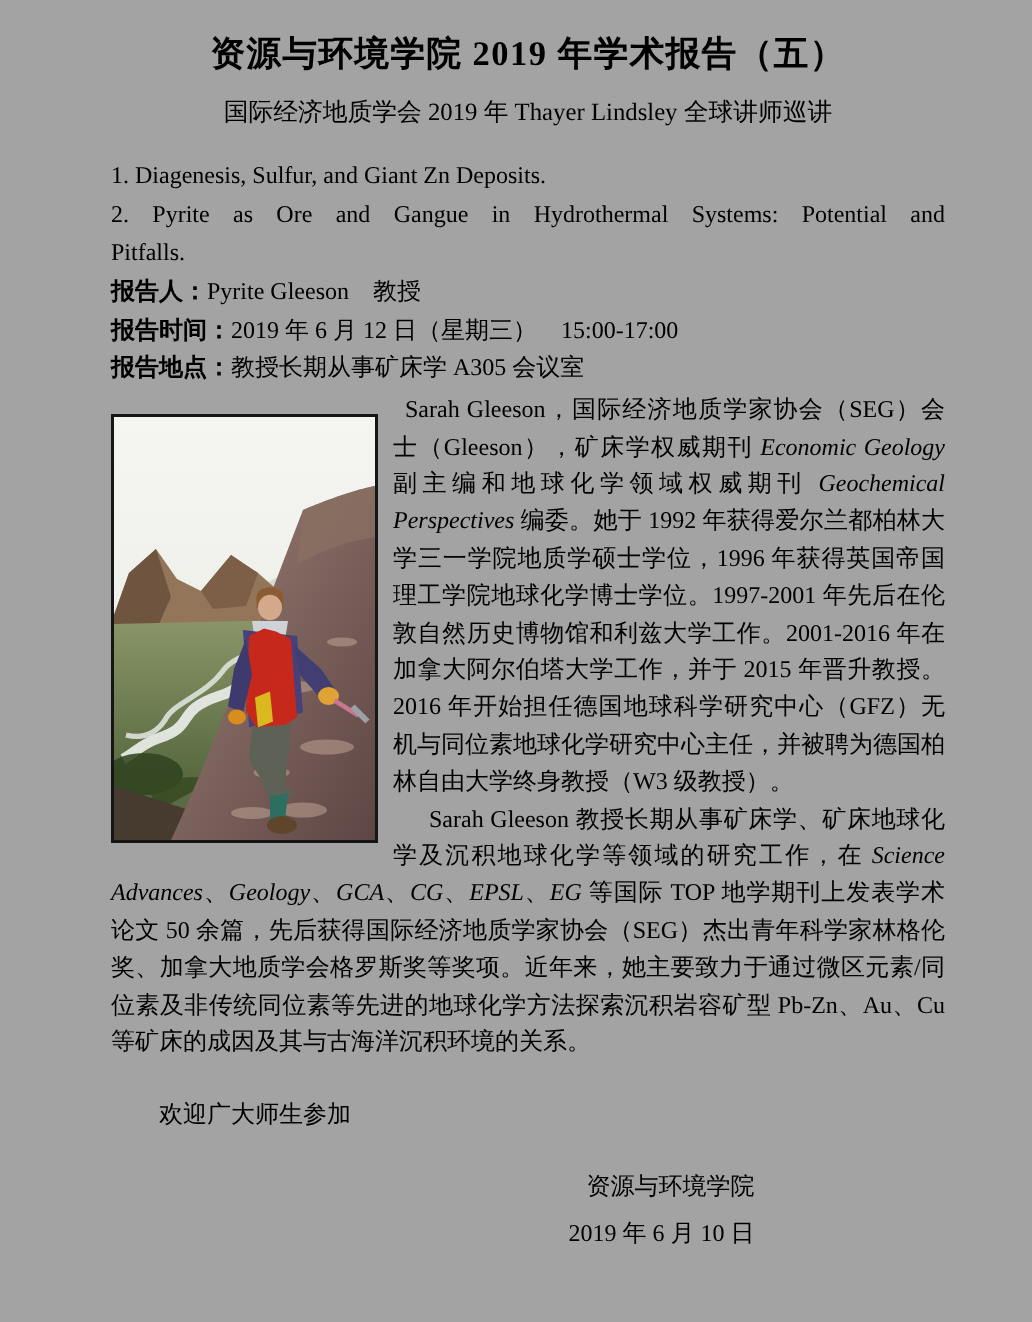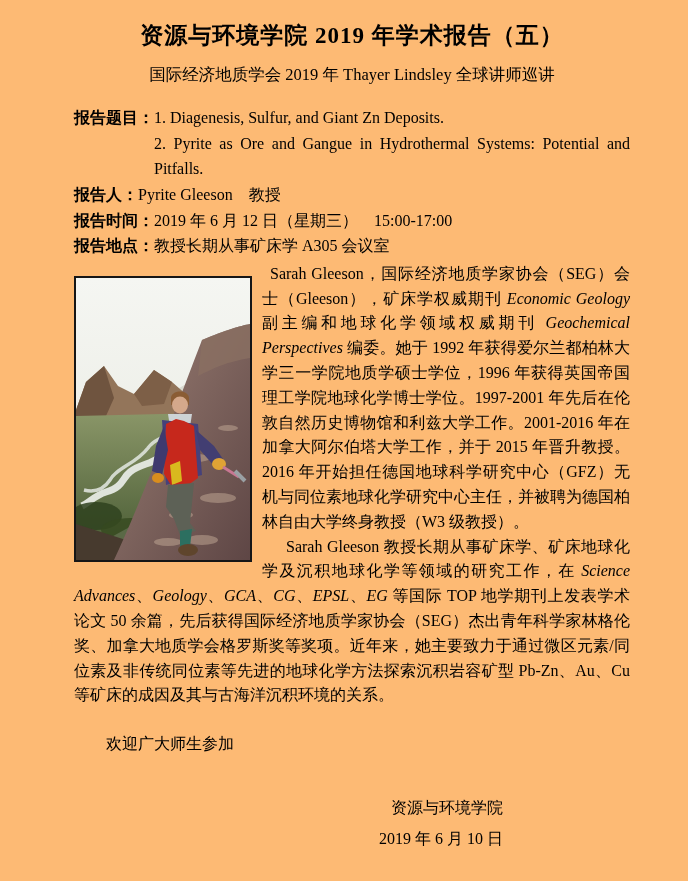--- a/index.html
+++ b/index.html
@@ -6,21 +6,21 @@
   body{
     width:688px;height:881px;
     font-family:"Liberation Serif","DejaVu Serif",serif;
     color:#000;
   }
   .page{
     box-sizing:border-box;
     width:688px;height:881px;
     padding:20px 58px 11px 74px;
     overflow:hidden;
-    background:#fdba74;
+    background:#a3a3a3;
   }
   .title{
     font-size:23px;font-weight:bold;text-align:center;
     letter-spacing:1px;margin:2px 0 0 0;line-height:1.25;
   }
   .subtitle{
     font-size:16.5px;font-weight:normal;text-align:center;
     margin:13px 0 0 0;line-height:1.3;
   }
   .info{margin-top:20px;font-size:16px;line-height:1.6;}
@@ -37,37 +37,36 @@
     width:174px;height:282px;
     border:2px solid #161616;
     margin:14px 10px 6px 0;
     display:block;
   }
   .photo-frame svg{display:block;}
   .bio-p1{margin:0;text-indent:8px;}
   .bio-p2{margin:0;text-indent:24px;}
   .closing{margin:24px 0 0 0;font-size:16px;text-indent:2em;line-height:1.5;}
   .signature{
-    margin-top:40px;font-size:16px;line-height:1.5;
+    margin-top:24px;font-size:16px;line-height:1.5;
     text-align:right;padding-right:127px;
   }
   .signature div{margin-top:7px;}
   i{}
 </style>
 </head>
 <body>
 
 <div class="page">
 
   <h1 class="title">资源与环境学院 2019 年学术报告（五）</h1>
   <h2 class="subtitle">国际经济地质学会 2019 年 Thayer Lindsley 全球讲师巡讲</h2>
 
   <div class="info">
     <div class="row">
-      <span class="label">报告题目：</span>
       <div class="topic-lines">
         <div>1. Diagenesis, Sulfur, and Giant Zn Deposits.</div>
         <div class="just-line">2. Pyrite as Ore and Gangue in Hydrothermal Systems: Potential and</div>
         <div>Pitfalls.</div>
       </div>
     </div>
     <div class="row">
       <span class="label">报告人：</span>
       <span>Pyrite Gleeson　教授</span>
     </div>

